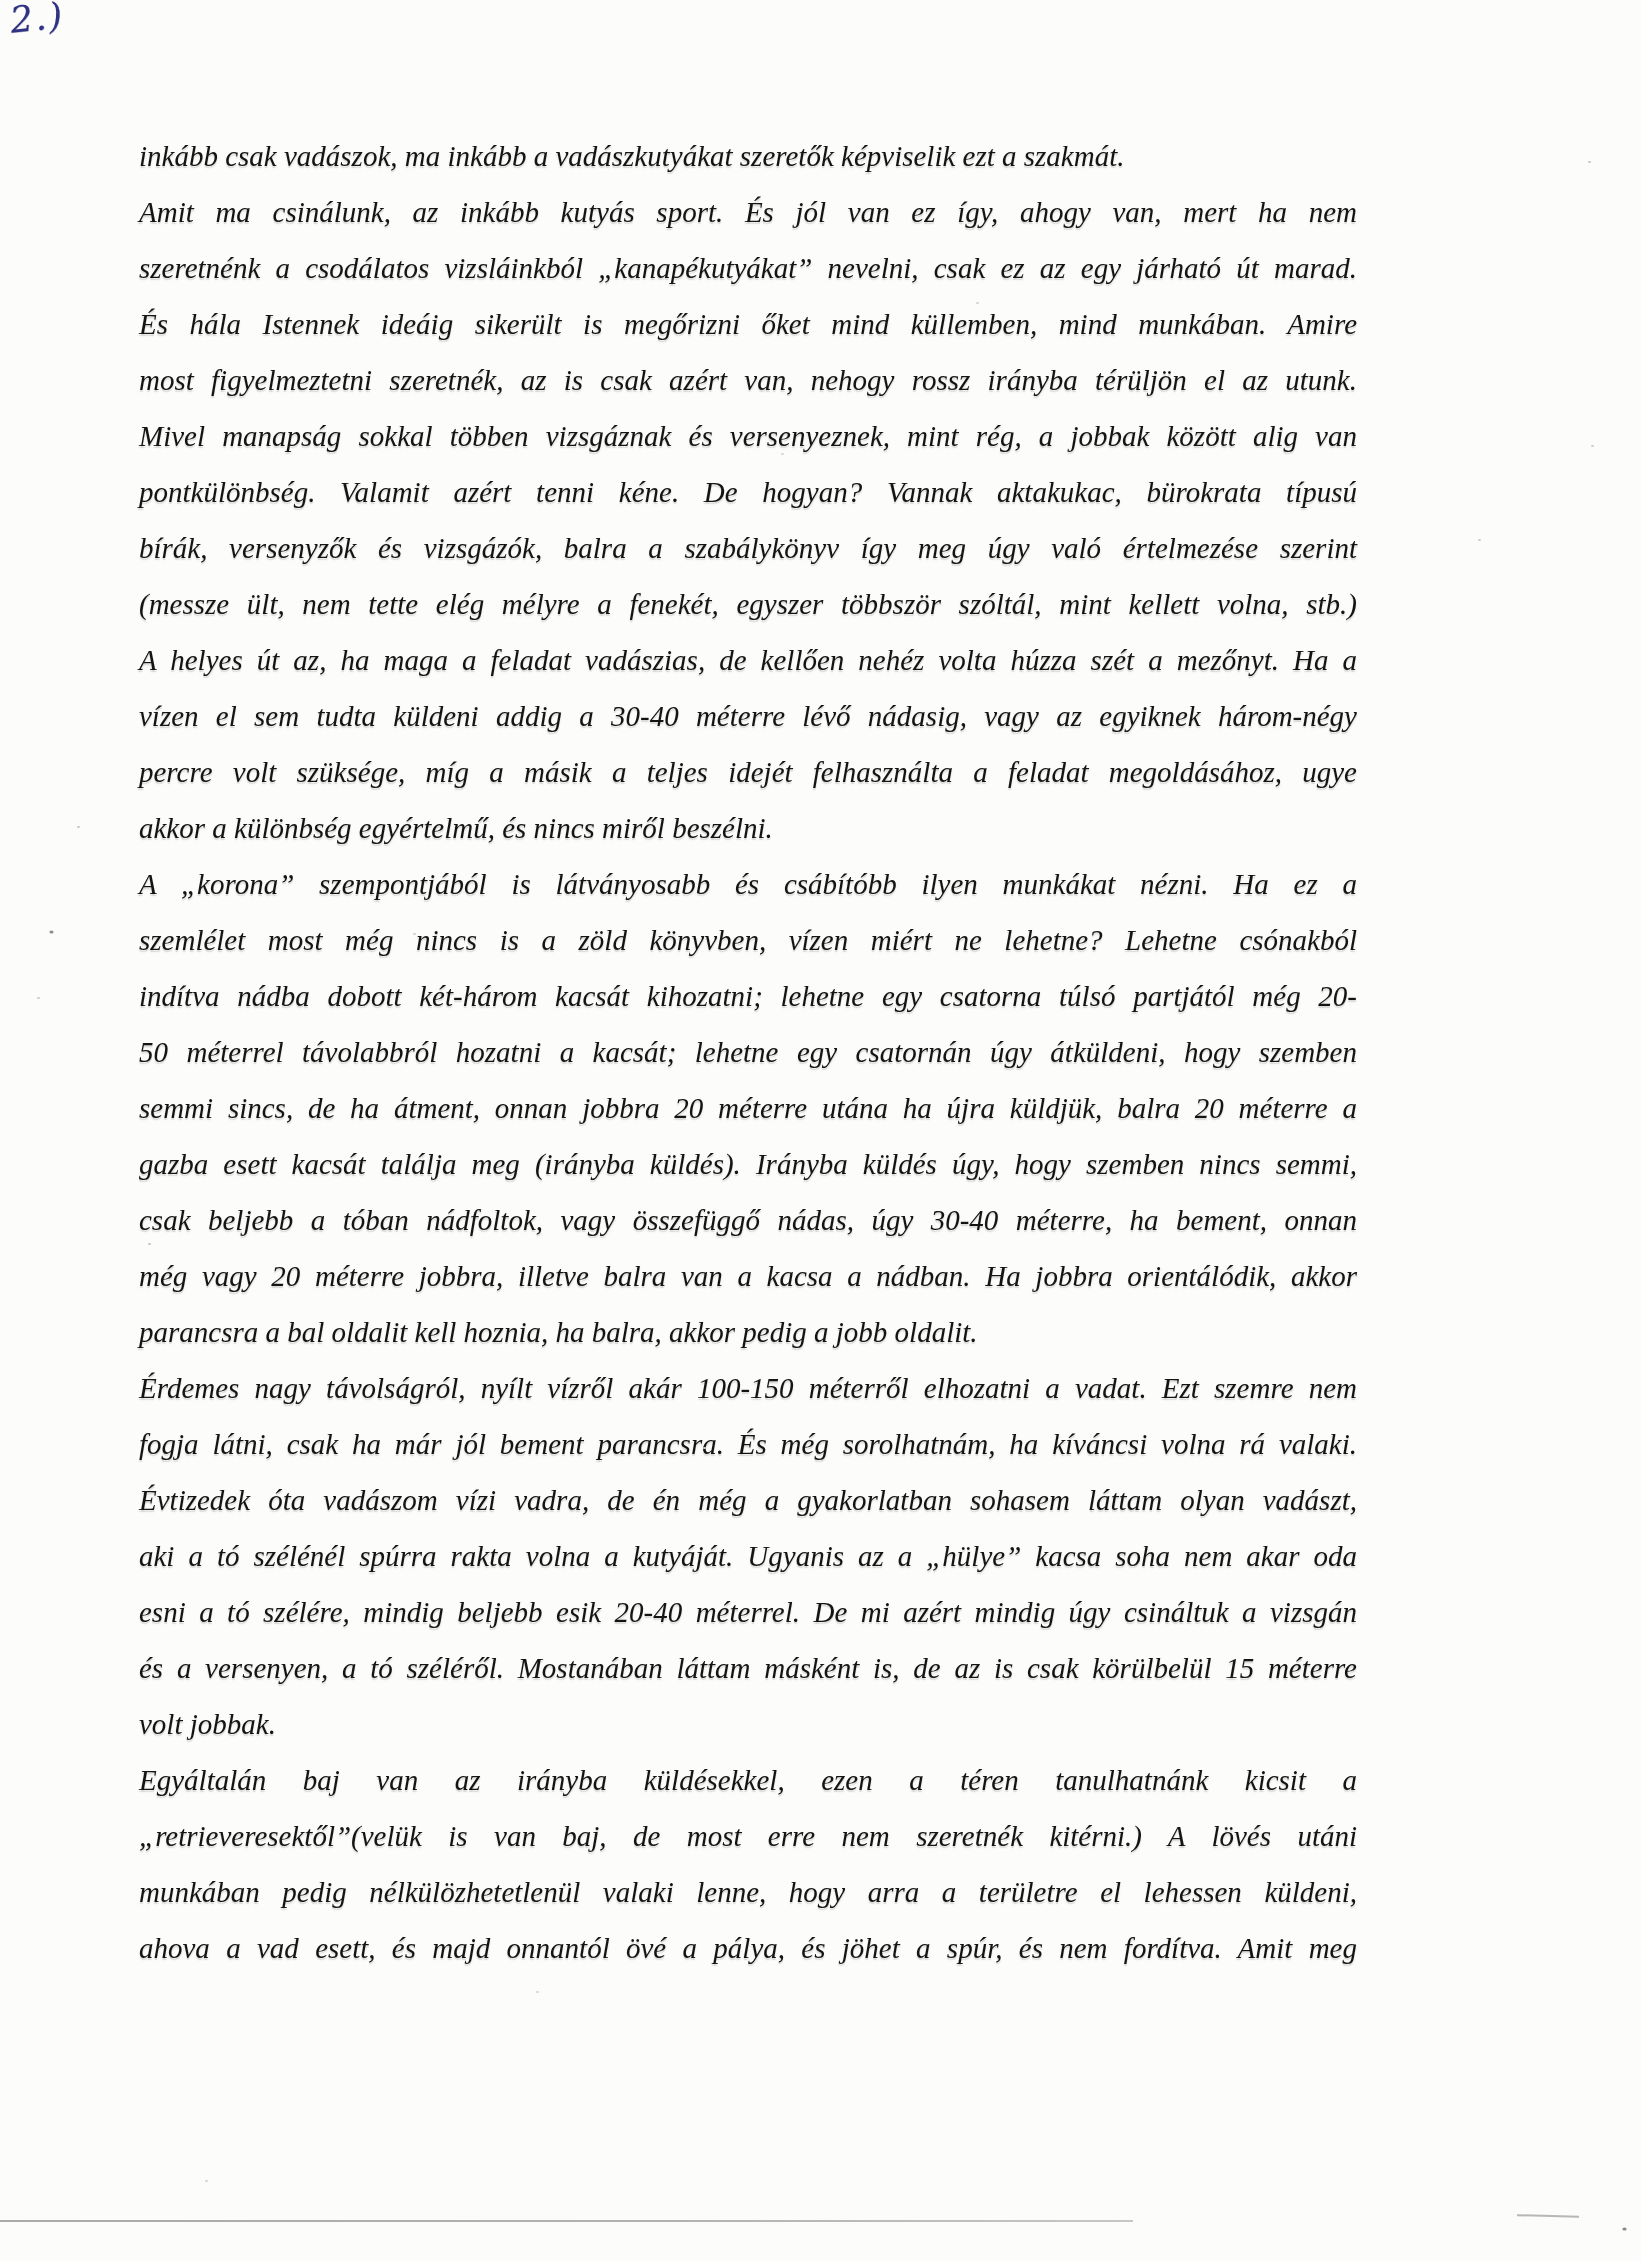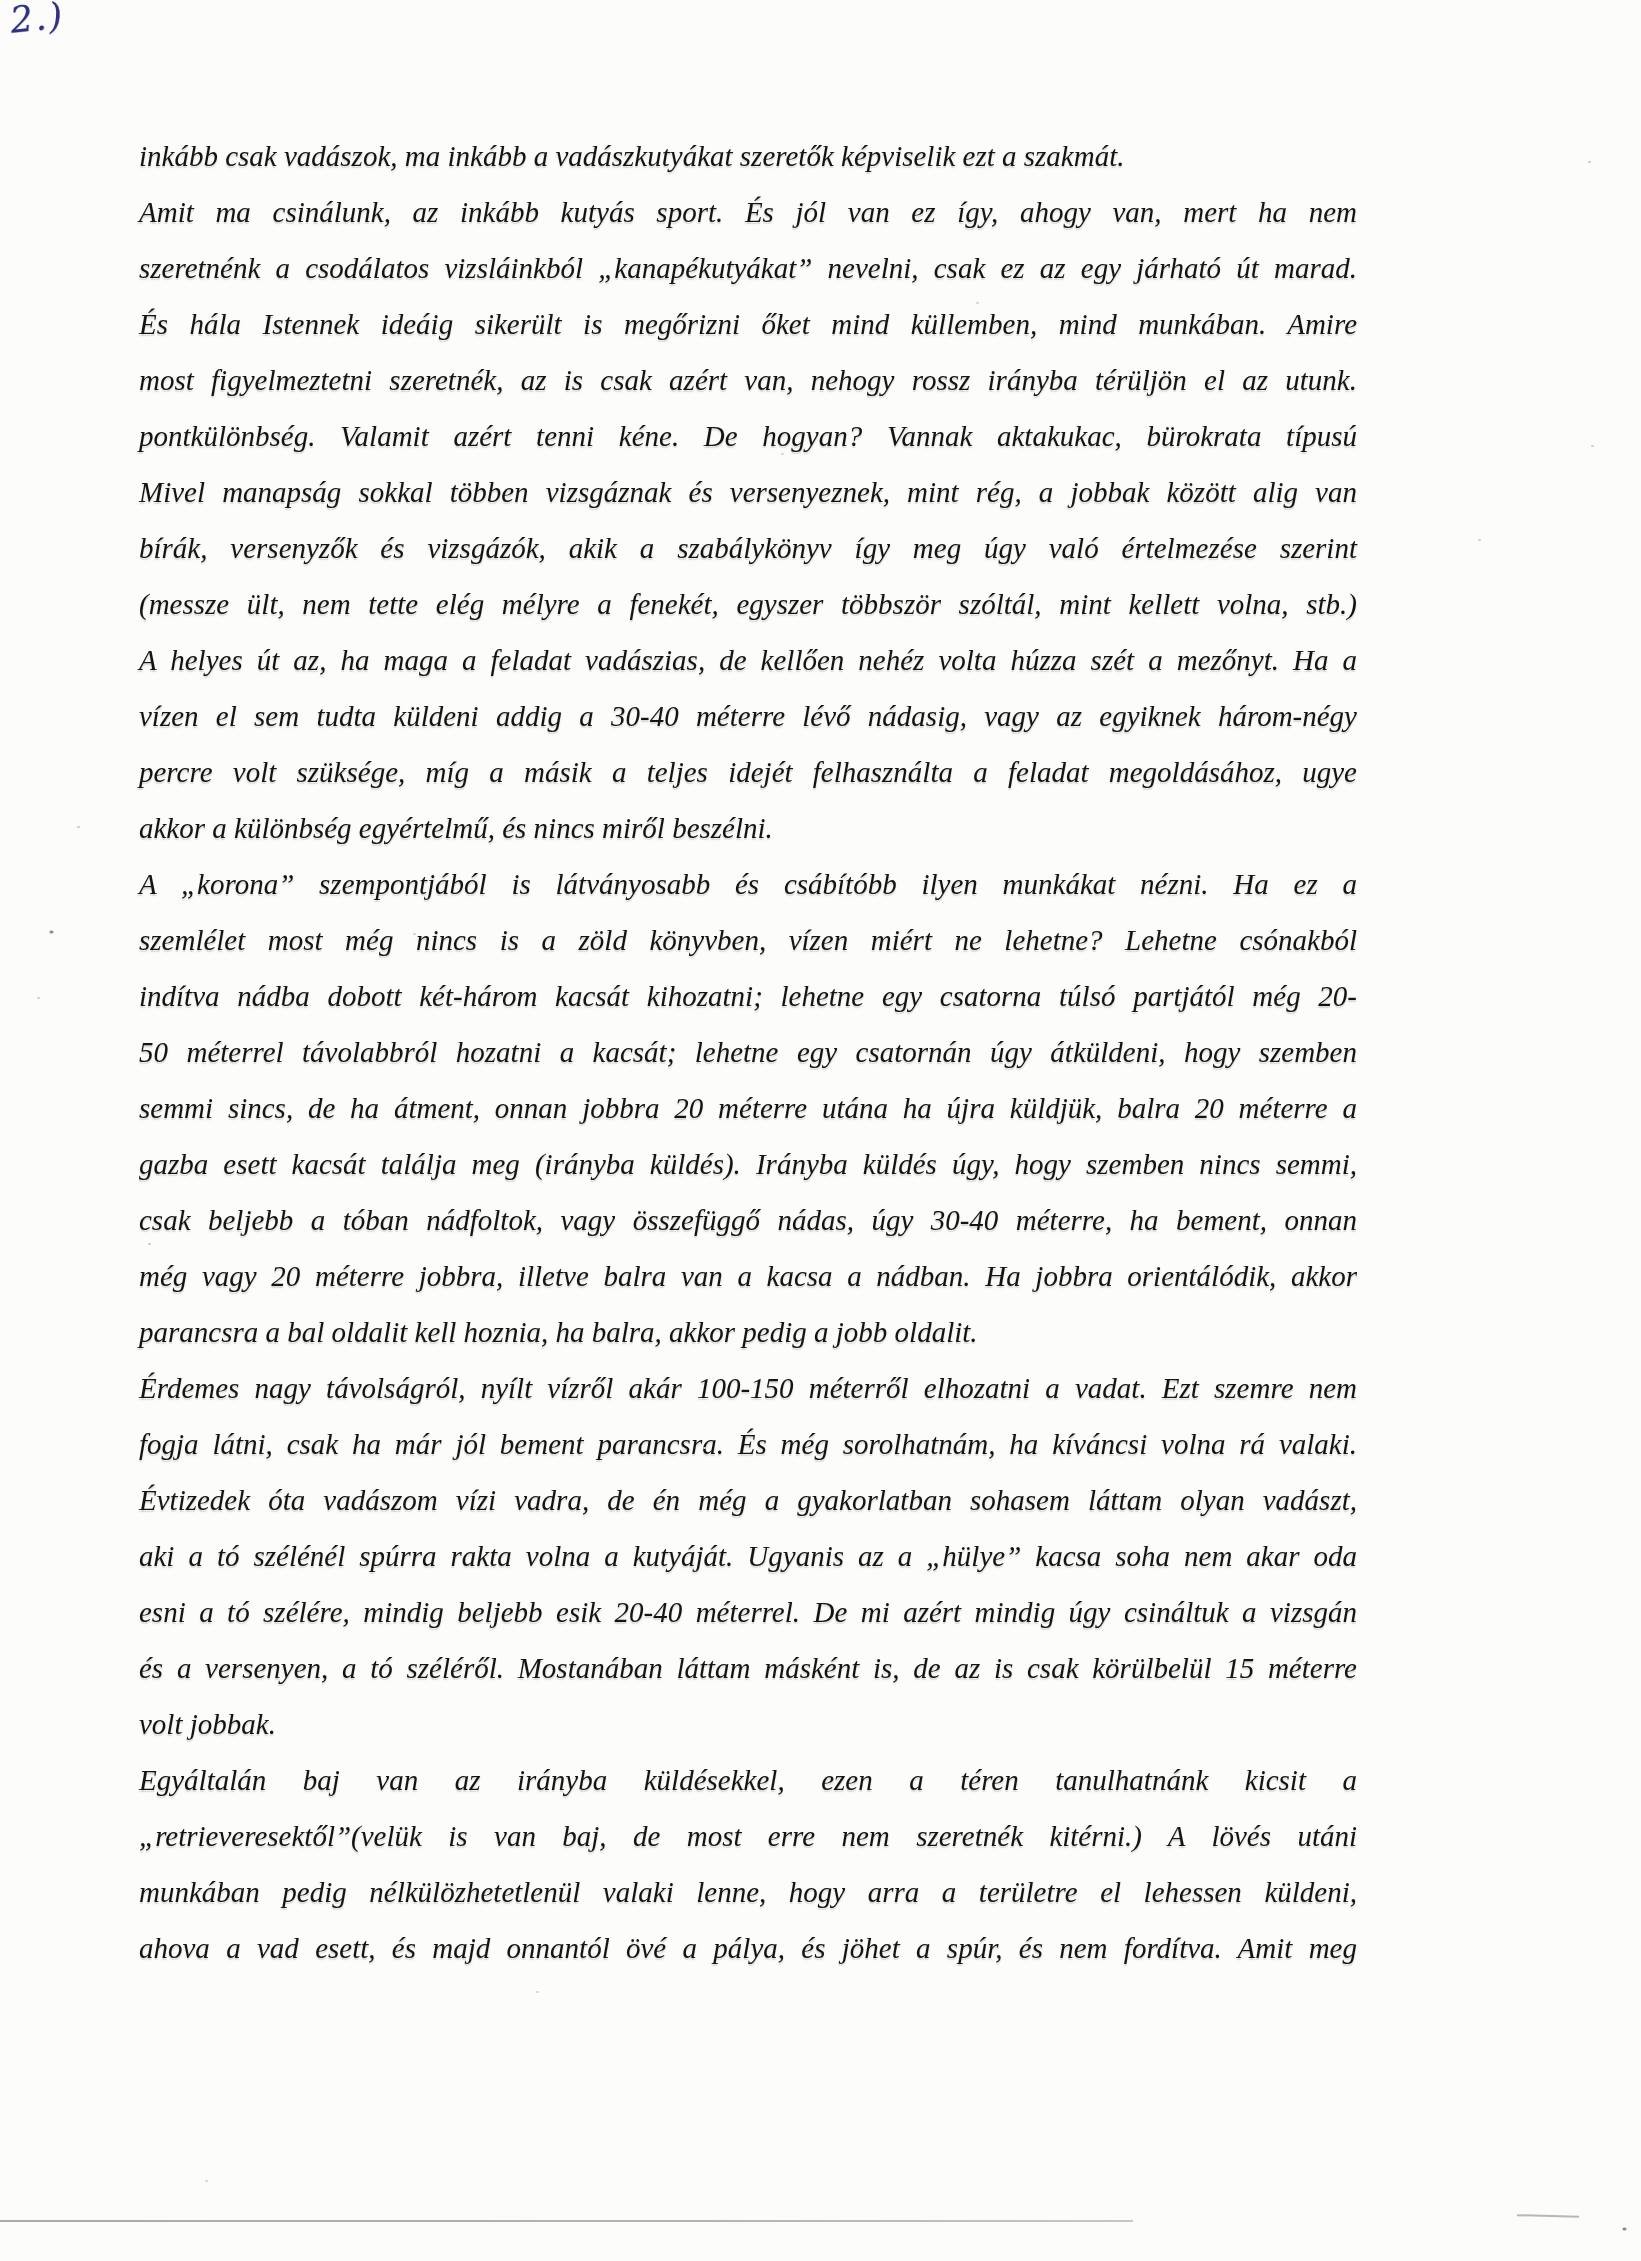--- a/index.html
+++ b/index.html
@@ -118,23 +118,23 @@
   <div class="paper">
 
     <div class="annotation">2.)</div>
 
     <div class="textblock">
         <div class="line pend">inkább csak vadászok, ma inkább a vadászkutyákat szeretők képviselik ezt a szakmát.</div>
         <div class="line">Amit ma csinálunk, az inkább kutyás sport. És jól van ez így, ahogy van, mert ha nem</div>
         <div class="line">szeretnénk a csodálatos vizsláinkból „kanapékutyákat” nevelni, csak ez az egy járható út marad.</div>
         <div class="line">És hála Istennek ideáig sikerült is megőrizni őket mind küllemben, mind munkában. Amire</div>
         <div class="line">most figyelmeztetni szeretnék, az is csak azért van, nehogy rossz irányba térüljön el az utunk.</div>
+        <div class="line">Mivel manapság sokkal többen vizsgáznak és versenyeznek, mint rég, a jobbak között alig van</div>
         <div class="line">pontkülönbség. Valamit azért tenni kéne. De hogyan? Vannak aktakukac, bürokrata típusú</div>
-        <div class="line">Mivel manapság sokkal többen vizsgáznak és versenyeznek, mint rég, a jobbak között alig van</div>
-        <div class="line">bírák, versenyzők és vizsgázók, akik a szabálykönyv így meg úgy való értelmezése szerint</div>
+        <div class="line">bírák, versenyzők és vizsgázók, balra a szabálykönyv így meg úgy való értelmezése szerint</div>
         <div class="line">(messze ült, nem tette elég mélyre a fenekét, egyszer többször szóltál, mint kellett volna, stb.)</div>
         <div class="line">A helyes út az, ha maga a feladat vadászias, de kellően nehéz volta húzza szét a mezőnyt. Ha a</div>
         <div class="line">vízen el sem tudta küldeni addig a 30-40 méterre lévő nádasig, vagy az egyiknek három-négy</div>
         <div class="line">percre volt szüksége, míg a másik a teljes idejét felhasználta a feladat megoldásához, ugye</div>
         <div class="line pend">akkor a különbség egyértelmű, és nincs miről beszélni.</div>
         <div class="line">A „korona” szempontjából is látványosabb és csábítóbb ilyen munkákat nézni. Ha ez a</div>
         <div class="line">szemlélet most még nincs is a zöld könyvben, vízen miért ne lehetne? Lehetne csónakból</div>
         <div class="line">indítva nádba dobott két-három kacsát kihozatni; lehetne egy csatorna túlsó partjától még 20-</div>
         <div class="line">50 méterrel távolabbról hozatni a kacsát; lehetne egy csatornán úgy átküldeni, hogy szemben</div>
         <div class="line">semmi sincs, de ha átment, onnan jobbra 20 méterre utána ha újra küldjük, balra 20 méterre a</div>

